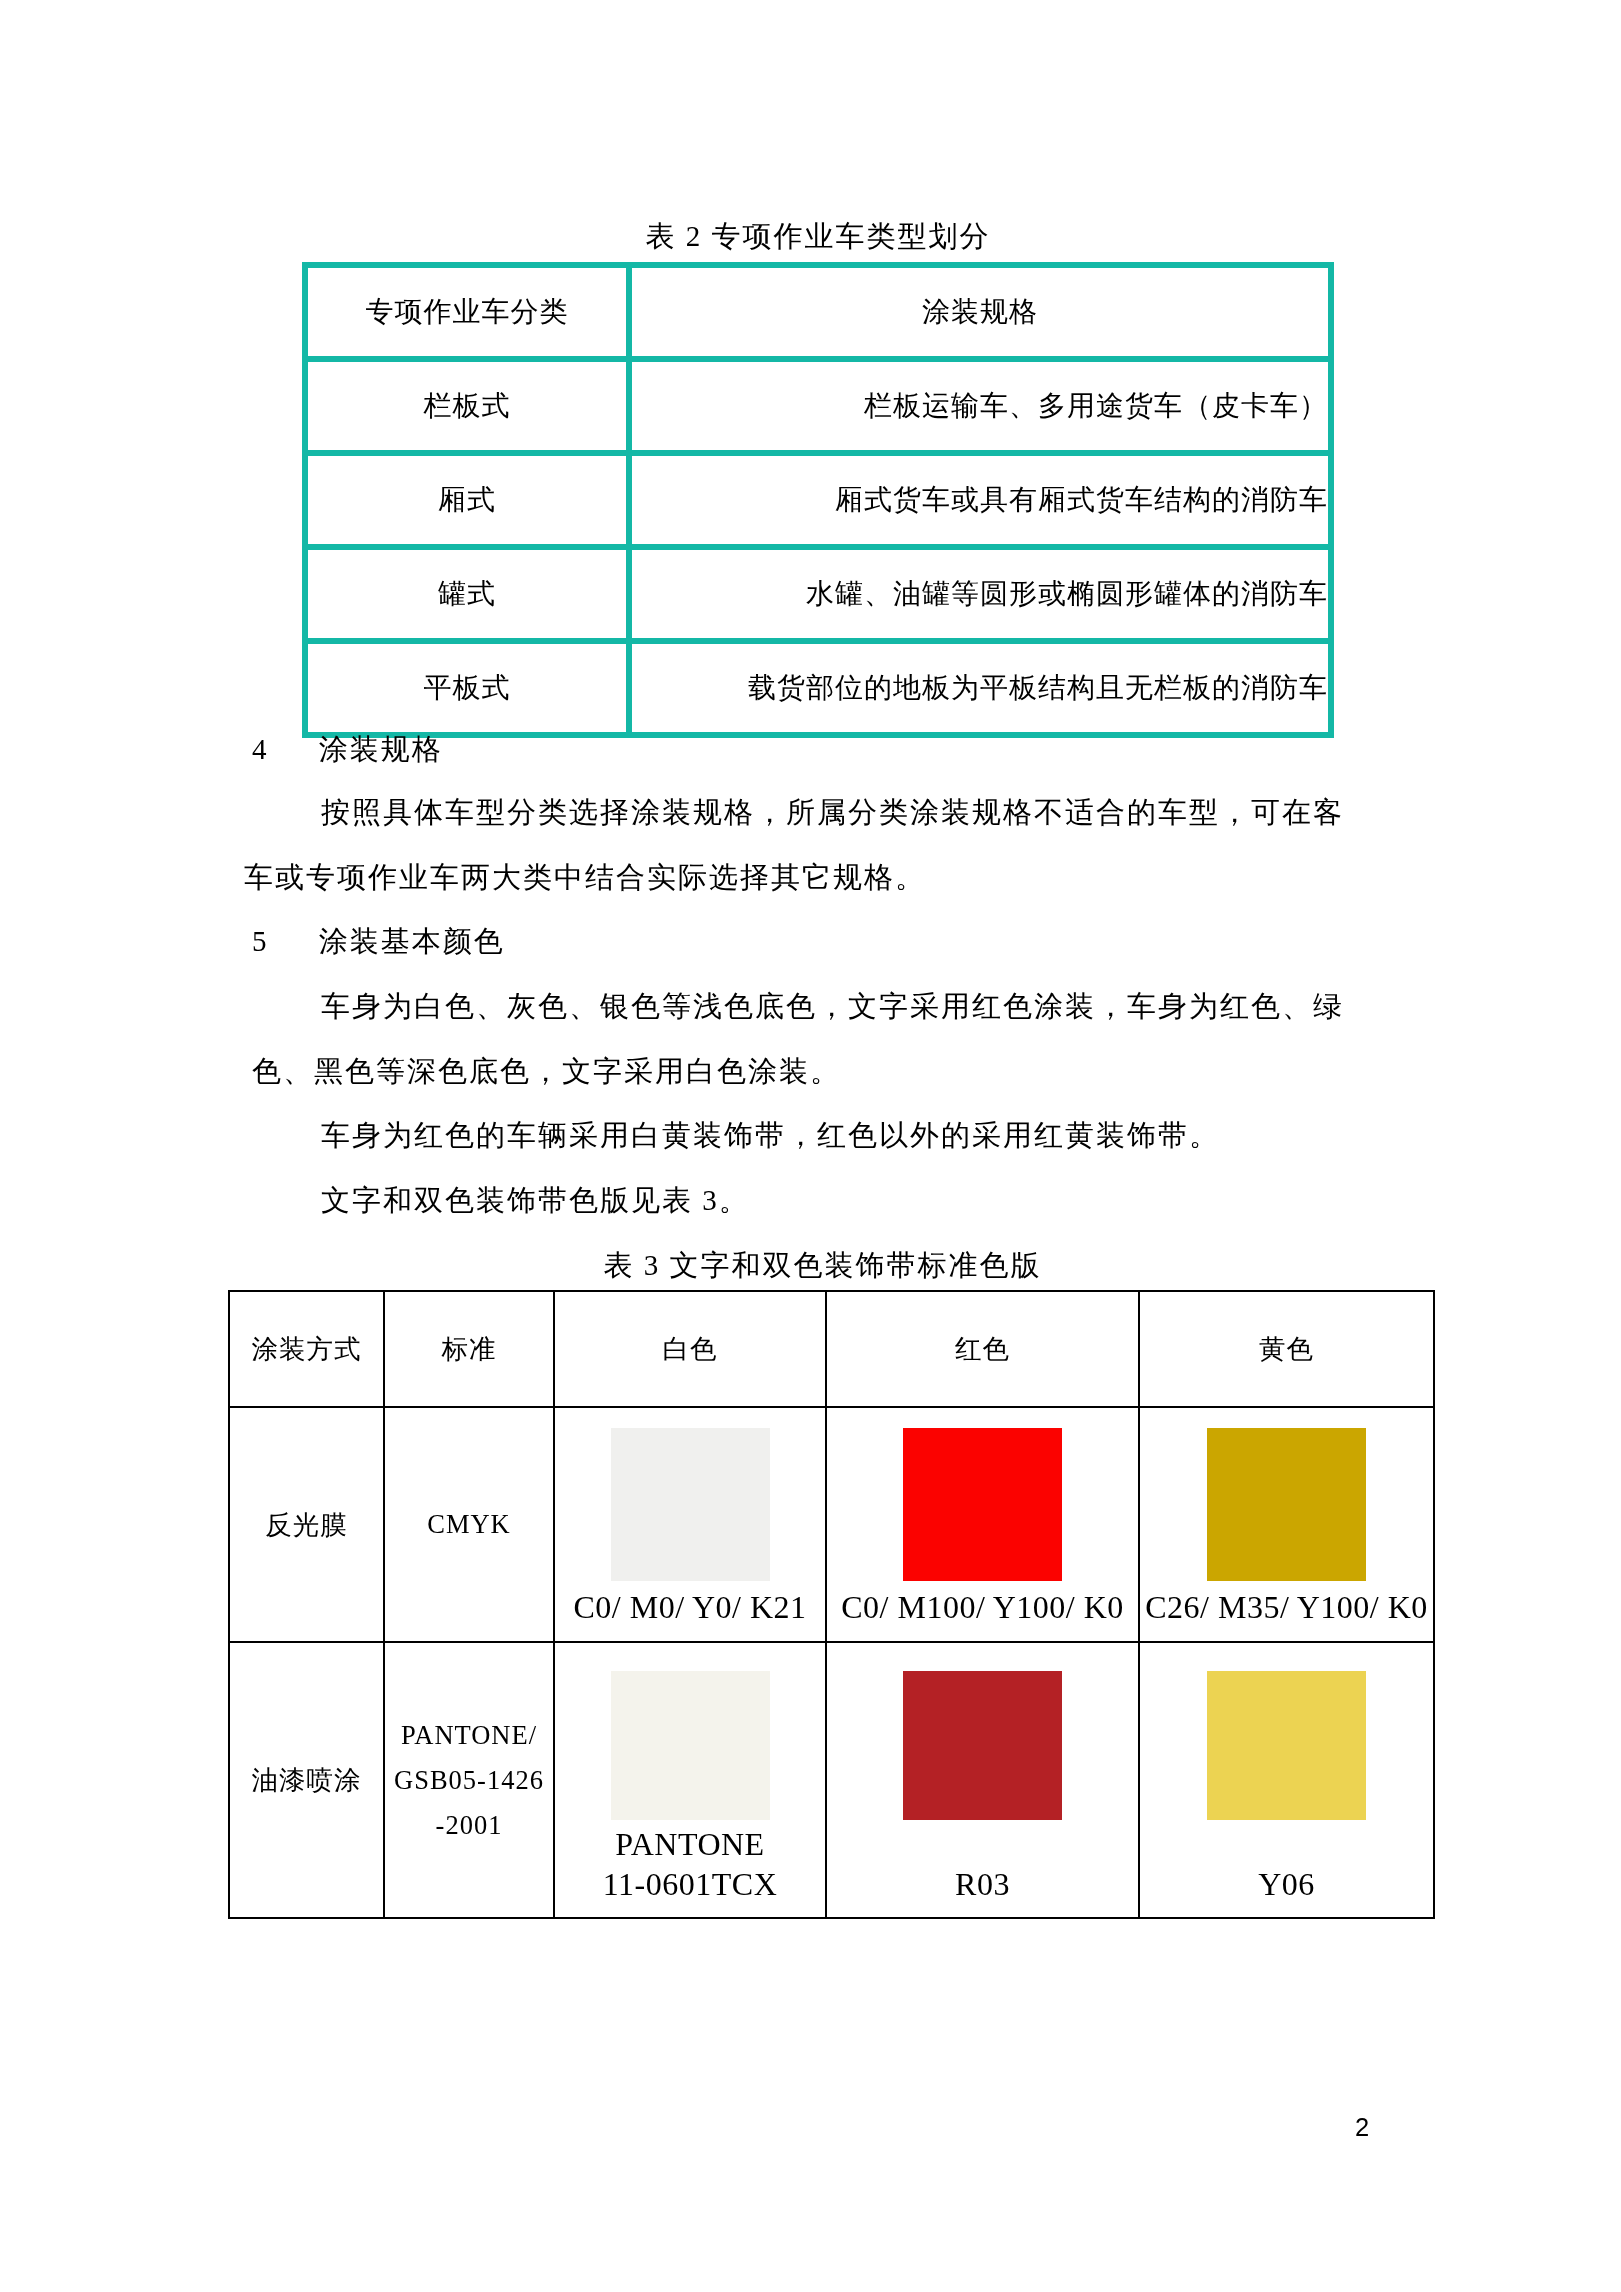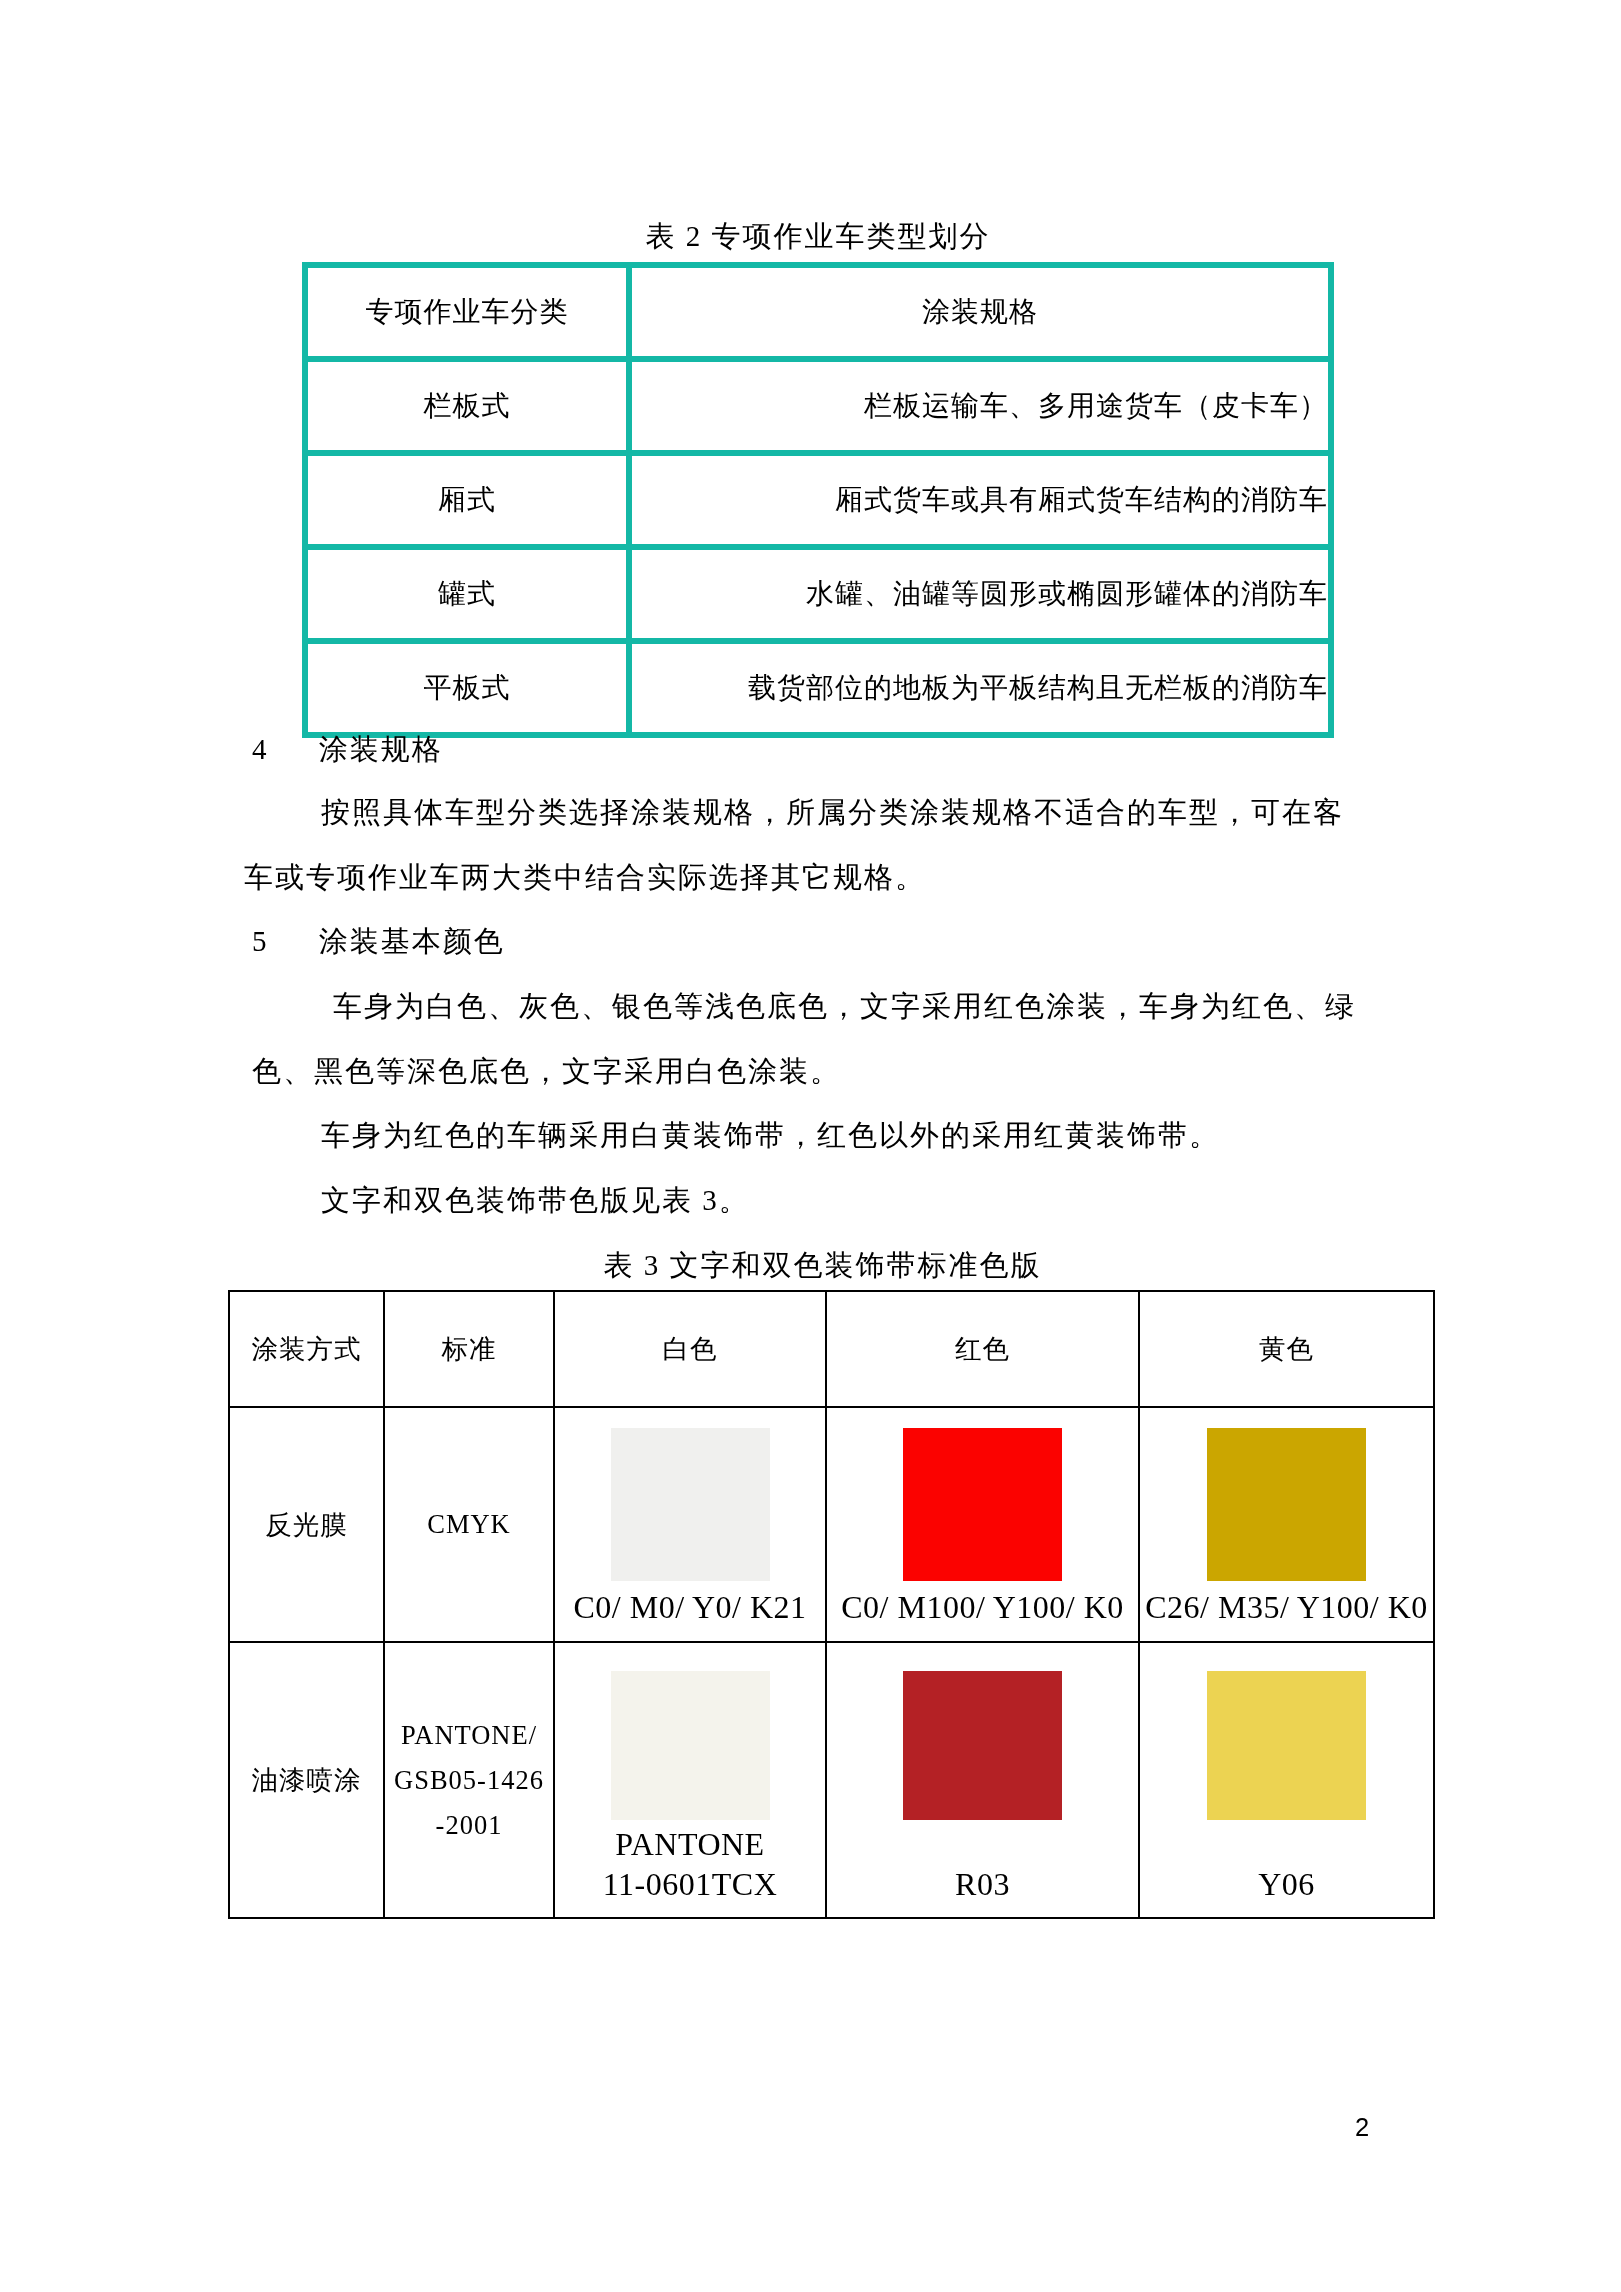--- a/index.html
+++ b/index.html
@@ -149,21 +149,21 @@
     <span class="heading-num">4</span>
     <span class="heading-label">涂装规格</span>
   </div>
   <div class="line indent" style="left:252px; top:796px;">按照具体车型分类选择涂装规格，所属分类涂装规格不适合的车型，可在客</div>
   <div class="line" style="left:244px; top:861px;">车或专项作业车两大类中结合实际选择其它规格。</div>
 
   <div class="line" style="left:252px; top:925px;">
     <span class="heading-num">5</span>
     <span class="heading-label">涂装基本颜色</span>
   </div>
-  <div class="line indent" style="left:264px; top:990px;text-align:right;">车身为白色、灰色、银色等浅色底色，文字采用红色涂装，车身为红色、绿</div>
+  <div class="line indent" style="left:252px; top:990px;text-align:right;">车身为白色、灰色、银色等浅色底色，文字采用红色涂装，车身为红色、绿</div>
   <div class="line" style="left:252px; top:1055px;">色、黑色等深色底色，文字采用白色涂装。</div>
   <div class="line indent" style="left:252px; top:1119px;">车身为红色的车辆采用白黄装饰带，红色以外的采用红黄装饰带。</div>
   <div class="line indent" style="left:252px; top:1184px;">文字和双色装饰带色版见表 3。</div>
 
   <div id="t3-title" class="tbl-title">表 3 文字和双色装饰带标准色版</div>
 
   <table id="table3">
     <colgroup>
       <col class="c1">
         <col class="c2">

